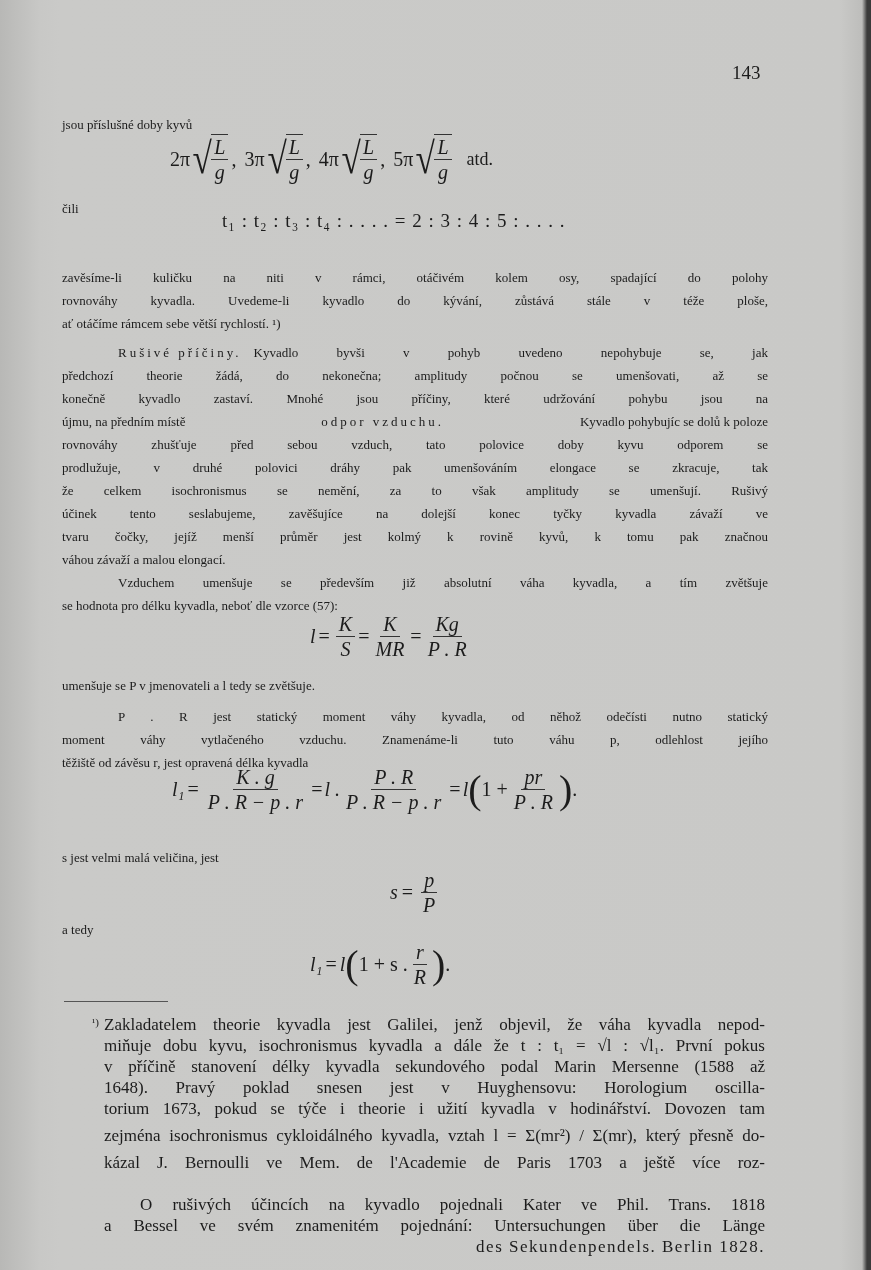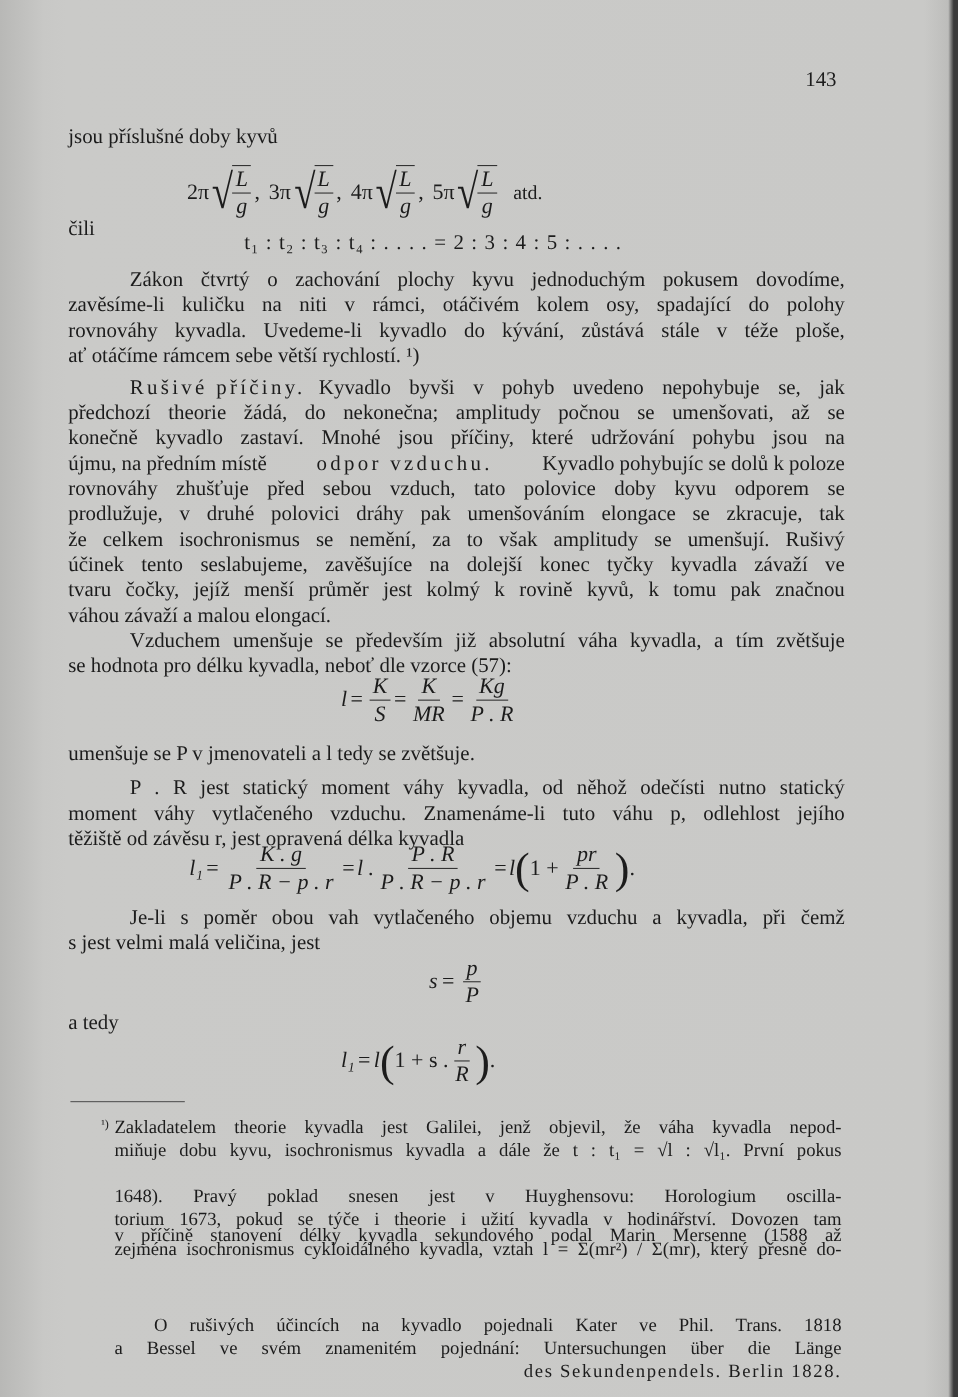--- a/index.html
+++ b/index.html
@@ -6,21 +6,21 @@
     body {
       width: 871px; height: 1270px; overflow: hidden;
       background: #c9c9c7;
       background-image: linear-gradient(90deg, #b8b8b6 0px, #c8c8c6 40px, #cacac8 60px, #c9c9c7 840px, #bdbdbb 862px, #3a3a3a 867px);
       font-family: "Liberation Serif", "DejaVu Serif", serif;
       color: #1c1c1c;
       position: relative;
     }
     .page { position: absolute; left: 0; top: 0; width: 871px; height: 1270px; padding-left: 35px; }
     .pagenum { position: absolute; top: 62px; left: 732px; font-size: 19px; }
-    .line { position: absolute; left: 62px; width: 706px; font-size: 19px; line-height: 23px; white-space: nowrap; }
+    .line { position: absolute; left: 62px; width: 706px; font-size: 13px; line-height: 23px; white-space: nowrap; }
     .just { text-align: justify; text-align-last: justify; }
     .indent { padding-left: 56px; box-sizing: border-box; }
     .sp { letter-spacing: 3px; font-family: Liberation Serif, serif; }
     i, .it { font-style: italic; }
     .math { position: absolute; font-size: 20px; white-space: nowrap; display: flex; align-items: center; }
     .frac { display: inline-flex; flex-direction: column; align-items: center; vertical-align: middle; margin: 0 3px; font-style: italic; }
     .frac .num { padding: 0 3px; border-bottom: 1px solid #333; line-height: 24px; }
     .frac .den { padding: 0 3px; line-height: 24px; }
     .sqrt { font-size: 44px; line-height: 40px; font-style: normal; transform: scaleX(0.8); display: inline-block; margin-right: -6px; }
     .sqrt-wrap { display: inline-flex; align-items: center; }
@@ -32,21 +32,21 @@
   </style>
 </head>
 <body>
 
 <div class="page">
 
   <div class="pagenum">143</div>
 
   <div class="line" style="top:113px">jsou příslušné doby kyvů</div>
 
-  <div class="math" style="top:150px; left:170px;justify-content:space-between;">
+  <div class="math" style="top:134px; left:170px;justify-content:space-between;">
     <span>2π</span>
     <span class="sqrt-wrap">
         <span class="sqrt">√</span>
         <span class="frac">
           <span class="num">L</span>
           <span class="den">g</span>
         </span>
       </span>
     <span style="margin-right:8px">,</span>
     <span>3π</span>
@@ -75,21 +75,20 @@
           <span class="den">g</span>
         </span>
       </span>
     <span style="margin-left:12px; font-size:18px;">atd.</span>
   </div>
 
   <div class="line" style="top:197px">čili</div>
 
   <div class="math" style="top:210px; left:222px; font-size:19px; letter-spacing:1px;">t₁ : t₂ : t₃ : t₄ : . . . . = 2 : 3 : 4 : 5 : . . . .</div>
 
-  <div class="line just indent" style="top:243px">Zákon čtvrtý o zachování plochy kyvu jednoduchým pokusem dovodíme,</div>
   <div class="line just" style="top:266px">zavěsíme-li kuličku na niti v rámci, otáčivém kolem osy, spadající do polohy</div>
   <div class="line just" style="top:289px">rovnováhy kyvadla. Uvedeme-li kyvadlo do kývání, zůstává stále v téže ploše,</div>
   <div class="line" style="top:312px">ať otáčíme rámcem sebe větší rychlostí. ¹)</div>
 
   <div class="line indent" style="top:341px; display:flex; justify-content:space-between;">
     <span class="sp">Rušivé příčiny.</span>
     <span style="margin-left:12px; flex:1; text-align:justify; text-align-last:justify;">Kyvadlo byvši v pohyb uvedeno nepohybuje se, jak</span>
   </div>
   <div class="line just" style="top:364px">předchozí theorie žádá, do nekonečna; amplitudy počnou se umenšovati, až se</div>
   <div class="line just" style="top:387px">konečně kyvadlo zastaví. Mnohé jsou příčiny, které udržování pohybu jsou na</div>
@@ -151,21 +150,20 @@
       <span class="paren">(</span>
       <span>1 +</span>
     <span class="frac">
         <span class="num">pr</span>
         <span class="den">P . R</span>
       </span>
     <span class="paren">)</span>
       <span>.</span>
   </div>
 
-  <div class="line just indent" style="top:823px">Je-li s poměr obou vah vytlačeného objemu vzduchu a kyvadla, při čemž</div>
   <div class="line" style="top:846px">s jest velmi malá veličina, jest</div>
 
   <div class="math" style="top:868px; left:390px;">
     <span class="it">s</span>
       <span style="margin:0 4px">=</span>
     <span class="frac">
         <span class="num">p</span>
         <span class="den">P</span>
       </span>
   </div>
@@ -184,21 +182,22 @@
       </span>
     <span class="paren">)</span>
       <span>.</span>
   </div>
 
   <div class="rule"></div>
 
   <div class="fnmark">¹)</div>
   <div class="fn just" style="top:1014px">Zakladatelem theorie kyvadla jest Galilei, jenž objevil, že váha kyvadla nepod-</div>
   <div class="fn just" style="top:1035px">miňuje dobu kyvu, isochronismus kyvadla a dále že t : t₁ = √l : √l₁. První pokus</div>
-  <div class="fn just" style="top:1112px">v příčině stanovení délky kyvadla sekundového podal Marin Mersenne (1588 až</div>
+  <div class="fn just" style="top:1056px">v příčině stanovení délky kyvadla sekundového podal Marin Mersenne (1588 až</div>
   <div class="fn just" style="top:1077px">1648). Pravý poklad snesen jest v Huyghensovu: Horologium oscilla-</div>
   <div class="fn just" style="top:1098px">torium 1673, pokud se týče i theorie i užití kyvadla v hodinářství. Dovozen tam</div>
   <div class="fn just" style="top:1125px">zejména isochronismus cykloidálného kyvadla, vztah l = Σ(mr²) / Σ(mr), který přesně do-</div>
+  <div class="fn just" style="top:1152px">kázal J. Bernoulli ve Mem. de l'Academie de Paris 1703 a ještě více roz-</div>
   <div class="fn just" style="top:1194px; padding-left:36px; box-sizing:border-box;">O rušivých účincích na kyvadlo pojednali Kater ve Phil. Trans. 1818</div>
   <div class="fn just" style="top:1215px">a Bessel ve svém znamenitém pojednání: Untersuchungen über die Länge</div>
   <div class="fn" style="top:1236px; letter-spacing:1.5px;text-align:right;">des Sekundenpendels. Berlin 1828.</div>
 
 </div>
 
 </body></html>

